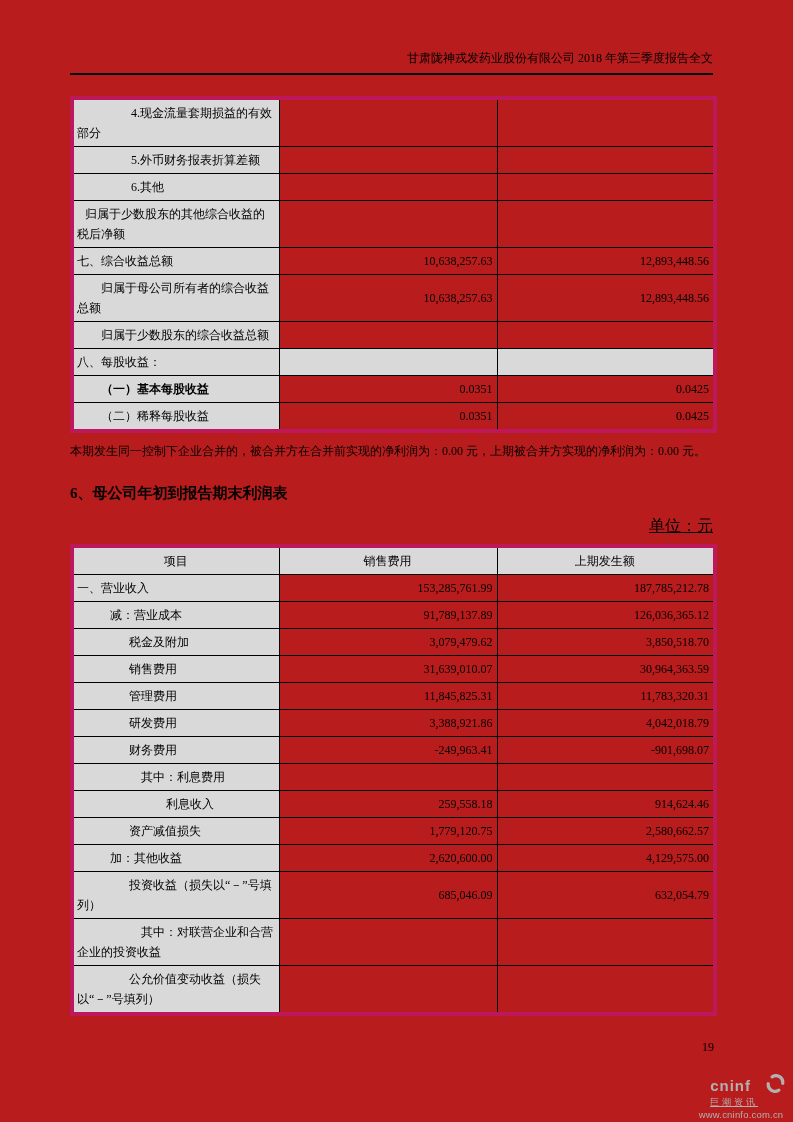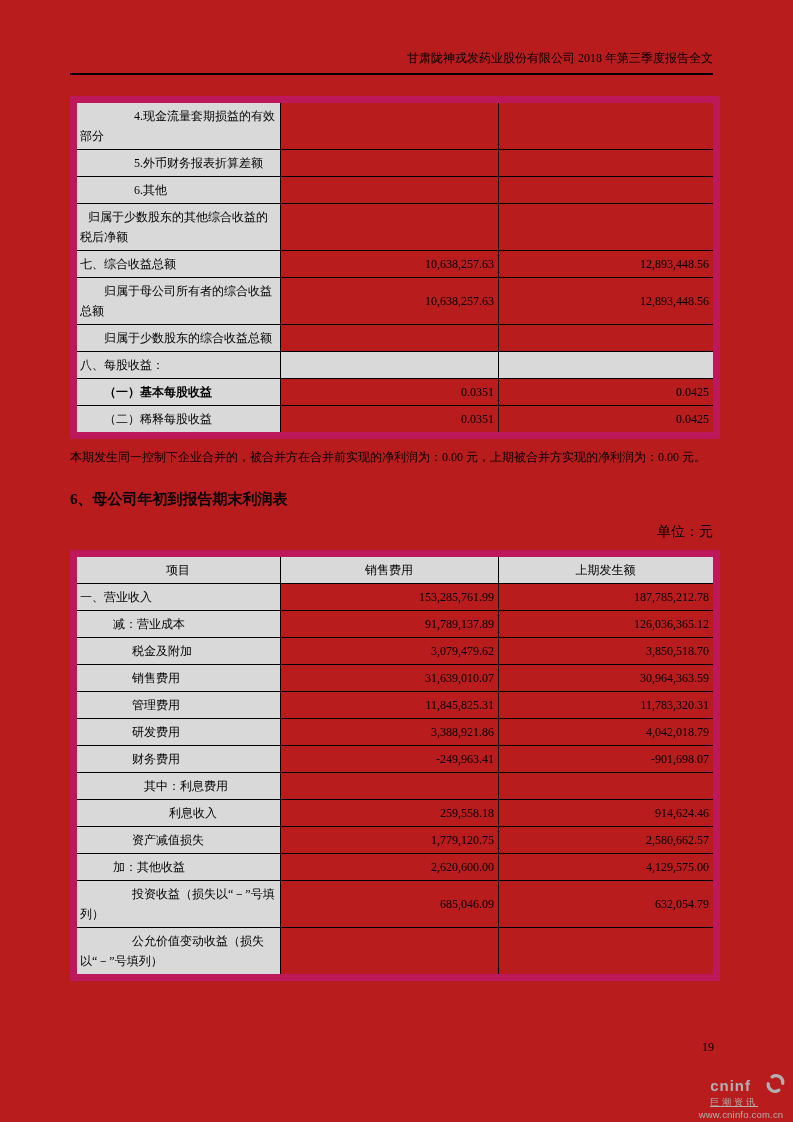--- a/index.html
+++ b/index.html
@@ -23,21 +23,21 @@
   .header-rule {
     margin-top: 7px;
     border-top: 2px solid #000;
     height: 0;
   }
 
   table.fin {
     border-collapse: collapse;
     table-layout: fixed;
     width: 643px;
-    border: 7px solid #be185d;
+    border: 4px solid #be185d;
   }
   table.fin td, table.fin th {
     border: 1px solid #000;
     font-size: 12px;
     font-weight: normal;
     line-height: 20px;
     padding: 3px 4px 3px 3px;
     vertical-align: middle;
     overflow: hidden;
     word-break: break-all;
@@ -65,22 +65,23 @@
   }
   .section-title {
     margin: 22px 0 0 0;
     font-size: 15px;
     font-weight: bold;
     line-height: 20px;
   }
   .unit-label {
     margin-top: 15px;
     text-align: right;
-    font-size: 14px;
+    font-size: 16px;
     line-height: 16px;
+    text-decoration: underline;
   }
   .tbl2 { margin-top: 10px; }
 
   .page-number {
     position: absolute;
     top: 1040px; left: 698px;
     width: 20px;
     text-align: center;
     font-size: 12px;
   }
@@ -261,20 +262,25 @@
           </tr>
           <tr>
             <td class="c-label" style="text-indent: 33px;">加：其他收益</td>
             <td class="c-val">2,620,600.00</td>
             <td class="c-val">4,129,575.00</td>
           </tr>
           <tr>
             <td class="c-label" style="text-indent: 52px;">投资收益（损失以“－”号填列）</td>
             <td class="c-val">685,046.09</td>
             <td class="c-val">632,054.79</td>
+          </tr>
+          <tr>
+            <td class="c-label" style="text-indent: 64px;">其中：对联营企业和合营企业的投资收益</td>
+            <td class="c-val"></td>
+            <td class="c-val"></td>
           </tr>
           <tr>
             <td class="c-label" style="text-indent: 52px;">公允价值变动收益（损失以“－”号填列）</td>
             <td class="c-val"></td>
             <td class="c-val"></td>
           </tr>
         </tbody>
     </table>
 
   </div>

